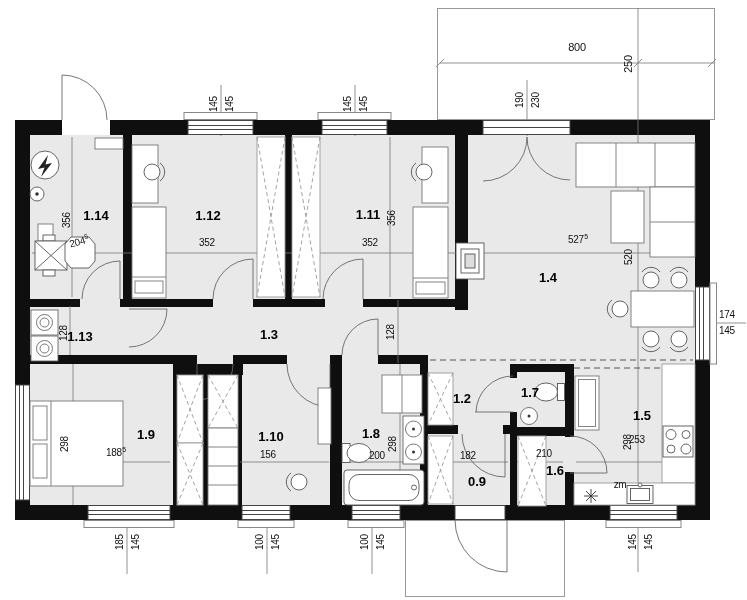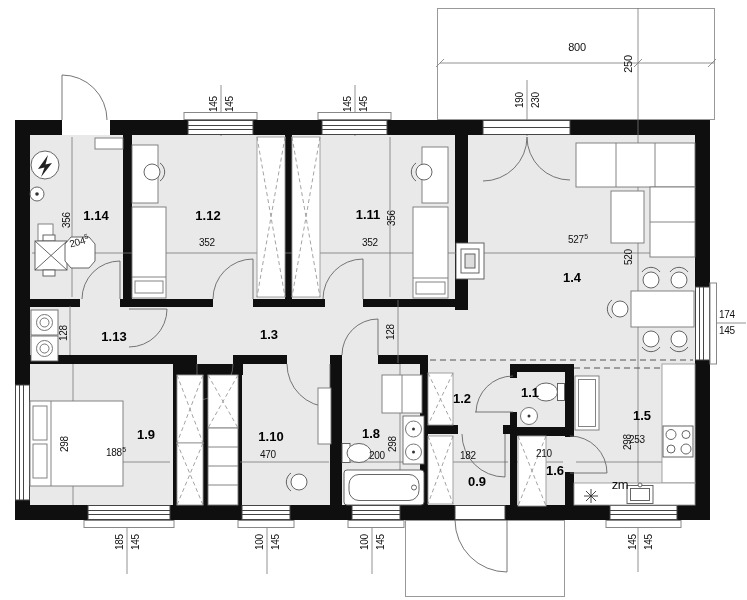--- a/index.html
+++ b/index.html
@@ -6,21 +6,21 @@
   #plan{position:relative;width:747px;height:600px;background:#fff;
         font-family:"Liberation Sans",sans-serif;overflow:hidden}
   #plan svg{position:absolute;left:0;top:0}
   .t{position:absolute;font-size:10px;color:#111;white-space:nowrap;
      transform:translate(-50%,-50%);letter-spacing:-.3px}
   .rot{transform:translate(-50%,-50%) rotate(-90deg)}
   .tilt{transform:translate(-50%,-50%) rotate(-15deg)}
   .lbl{position:absolute;font-size:13px;font-weight:bold;color:#000;
        white-space:nowrap;transform:translate(-50%,-50%)}
   .sup{font-size:7px;vertical-align:super;margin-left:.5px}
-  .tiny{font-size:13px}
+  .tiny{font-size:10px}
 </style>
 </head>
 <body>
 
 <div id="plan">
 
 <svg width="747" height="600" viewBox="0 0 747 600">
 
   <g>
     <rect x="437.5" y="8.5" width="277" height="111" fill="#fff" stroke="#999" stroke-width="1"></rect>
@@ -346,44 +346,44 @@
         </g>
     <g stroke="#333">
           <path d="M584 496 H598 M591 489 V503 M586 491 L596 501 M586 501 L596 491" fill="none"></path>
         </g>
   </g>
 </svg>
 
 <div class="lbl" style="left:96px;top:215px">1.14</div>
 <div class="lbl" style="left:208px;top:215px">1.12</div>
 <div class="lbl" style="left:368px;top:214px">1.11</div>
-<div class="lbl" style="left:572px;top:277px">1.4</div>
-<div class="lbl" style="left:114px;top:336px">1.13</div>
+<div class="lbl" style="left:548px;top:277px">1.4</div>
+<div class="lbl" style="left:80px;top:336px">1.13</div>
 <div class="lbl" style="left:269px;top:334px">1.3</div>
 <div class="lbl" style="left:146px;top:434px">1.9</div>
 <div class="lbl" style="left:271px;top:436px">1.10</div>
 <div class="lbl" style="left:371px;top:433px">1.8</div>
 <div class="lbl" style="left:462px;top:398px">1.2</div>
-<div class="lbl" style="left:530px;top:392px">1.1</div>
+<div class="lbl" style="left:530px;top:392px">1.7</div>
 <div class="lbl" style="left:477px;top:481px">0.9</div>
 <div class="lbl" style="left:555px;top:470px">1.6</div>
 <div class="lbl" style="left:642px;top:415px">1.5</div>
 
 <div class="t rot" style="left:66px;top:220px">356</div>
 <div class="t tilt" style="left:79px;top:241px"><span>204</span><span class="sup">5</span></div>
 <div class="t" style="left:207px;top:242px">352</div>
 <div class="t" style="left:370px;top:242px">352</div>
 <div class="t rot" style="left:391px;top:218px">356</div>
 <div class="t" style="left:578px;top:239px"><span>527</span><span class="sup">5</span></div>
 <div class="t rot" style="left:628px;top:257px">520</div>
 <div class="t rot" style="left:63px;top:333px">128</div>
 <div class="t rot" style="left:390px;top:332px">128</div>
 <div class="t rot" style="left:64px;top:444px">298</div>
 <div class="t" style="left:116px;top:452px"><span>188</span><span class="sup">5</span></div>
-<div class="t" style="left:268px;top:454px">470</div>
+<div class="t" style="left:268px;top:454px">156</div>
 <div class="t rot" style="left:392px;top:444px">298</div>
 <div class="t" style="left:377px;top:455px">200</div>
 <div class="t" style="left:468px;top:455px">182</div>
 <div class="t" style="left:544px;top:453px">210</div>
 <div class="t rot" style="left:627px;top:442px">298</div>
 <div class="t" style="left:637px;top:439px">253</div>
 <div class="t tiny" style="left:620px;top:484px">zm</div>
 
 <div class="t" style="left:577px;top:47px;font-size:11px">800</div>
 <div class="t rot" style="left:628px;top:64px;font-size:11px">250</div>

